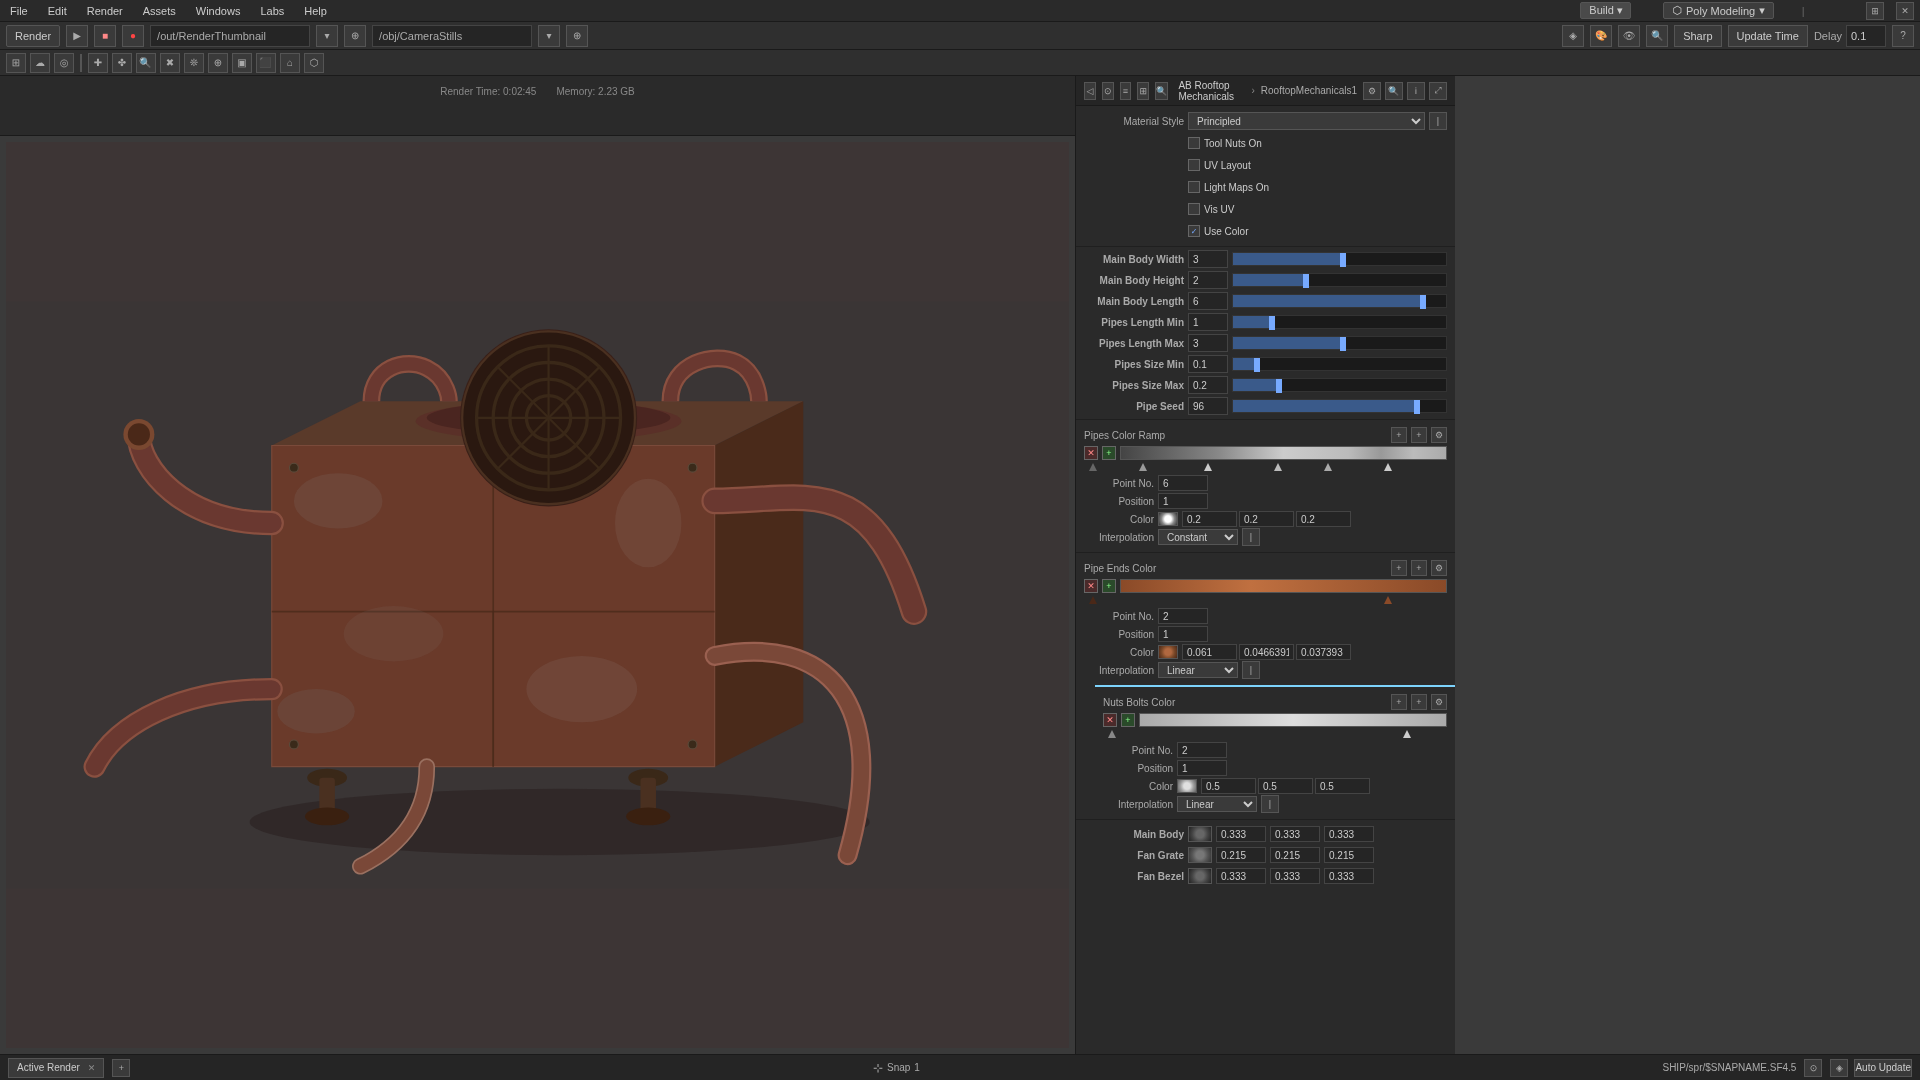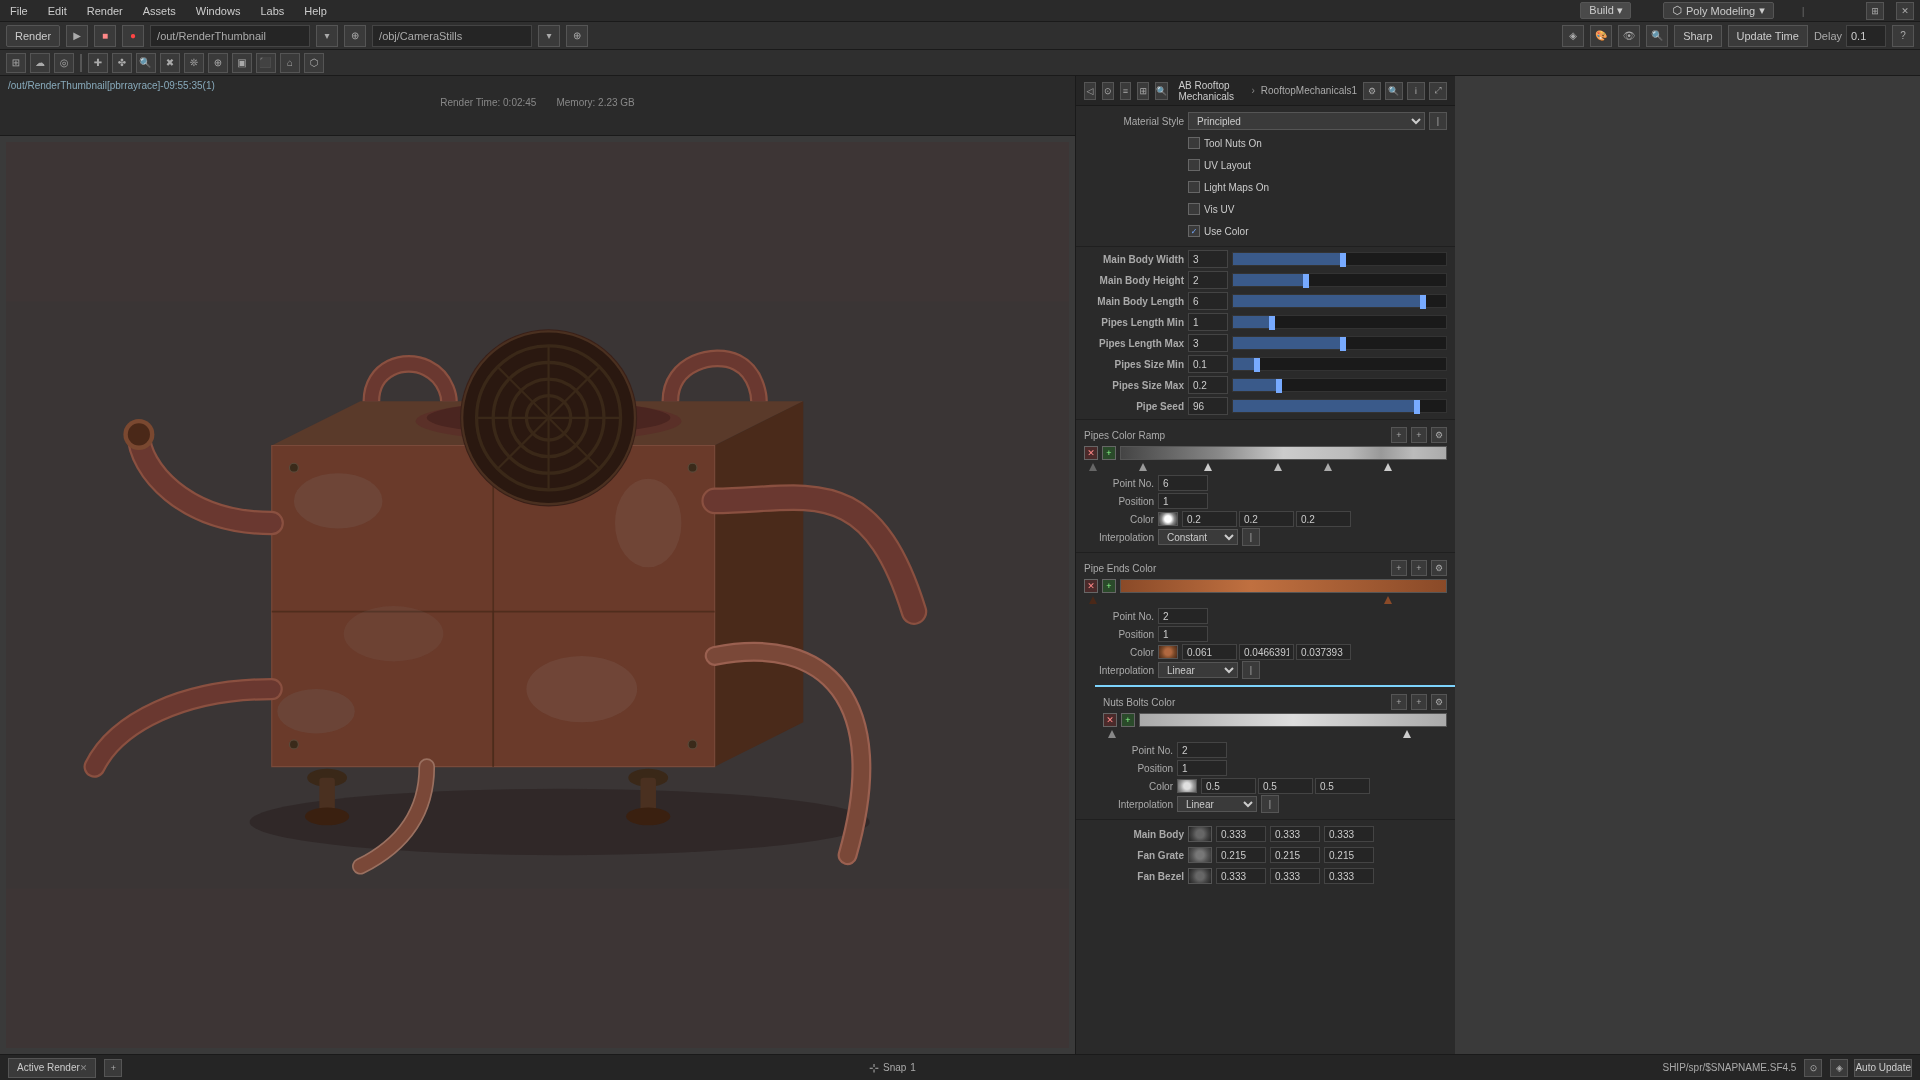--- a/index.html
+++ b/index.html
@@ -509,21 +509,21 @@
     .tab-item {
       background: #3a3a3a;
       border: 1px solid #555;
       color: #ccc;
       padding: 2px 8px;
       font-size: 10px;
       cursor: pointer;
       height: 20px;
       display: flex;
       align-items: center;
-      gap: 0;
+      gap: 8px;
     }
     .tab-close {
       color: #888;
       font-size: 9px;
       cursor: pointer;
     }
     .bottom-spacer { flex: 1; }
     .snap-info {
       color: #aaa;
       font-size: 10px;
@@ -645,21 +645,20 @@
   <div class="tb2-btn">⬛</div>
   <div class="tb2-btn">⌂</div>
   <div class="tb2-btn">⬡</div>
 </div>
 
 <div class="main-content">
 
   <div class="left-panel">
 
     <div class="info-bar">
-      <div class="info-path">/out/RenderThumbnail[pbrrayrace]-09:55:35(1)</div>
       <div style="display:flex; gap:20px; margin-top:4px;justify-content:center;">
         <span class="info-stats">Render Time: 0:02:45</span>
         <span class="info-stats">Memory: 2.23 GB</span>
       </div>
     </div>
 
     <div class="viewport">
       <div class="viewport-inner">
 
         <svg viewBox="0 0 960 530" style="width:100%; height:100%;">

